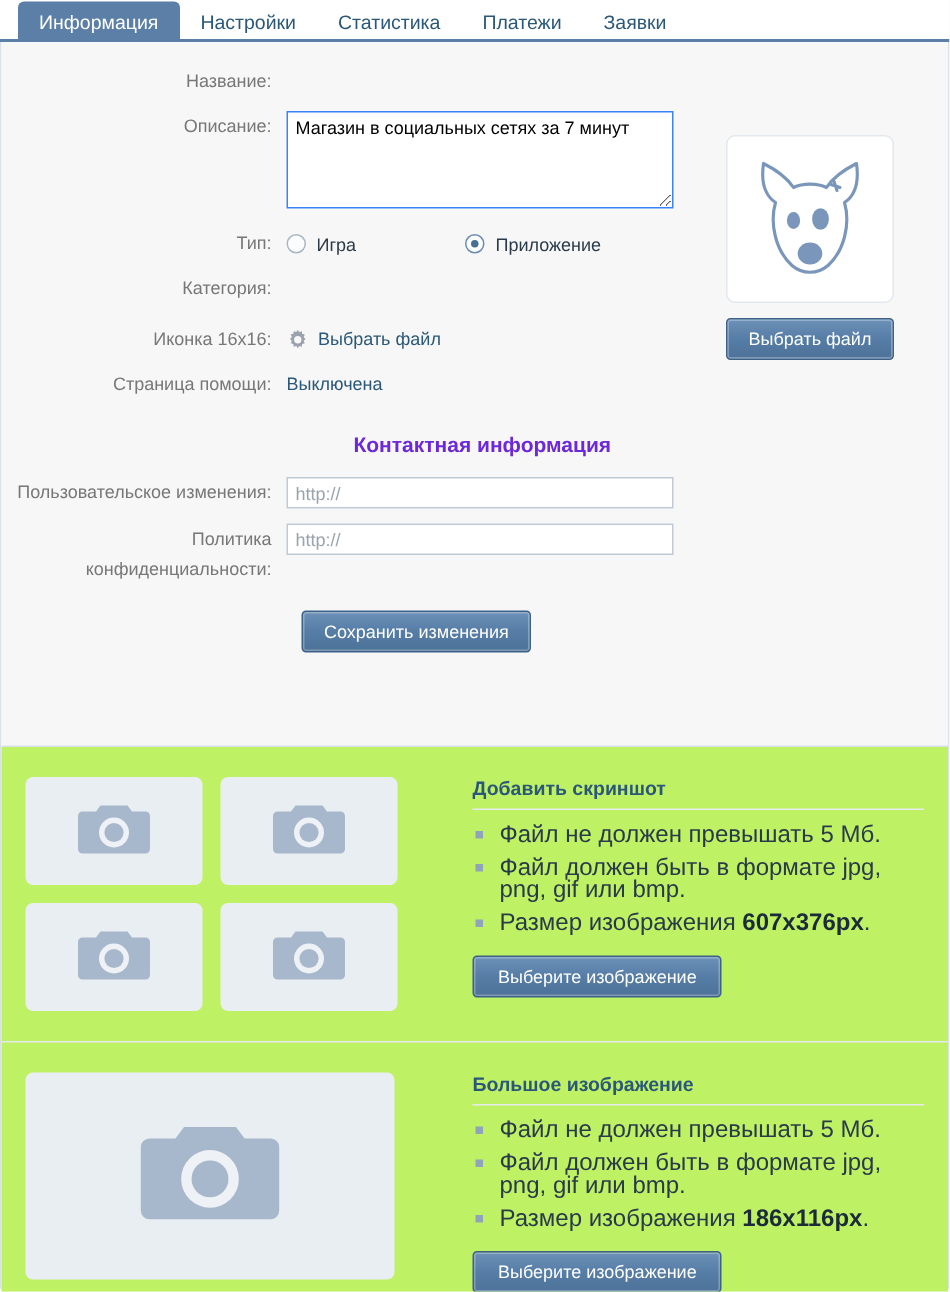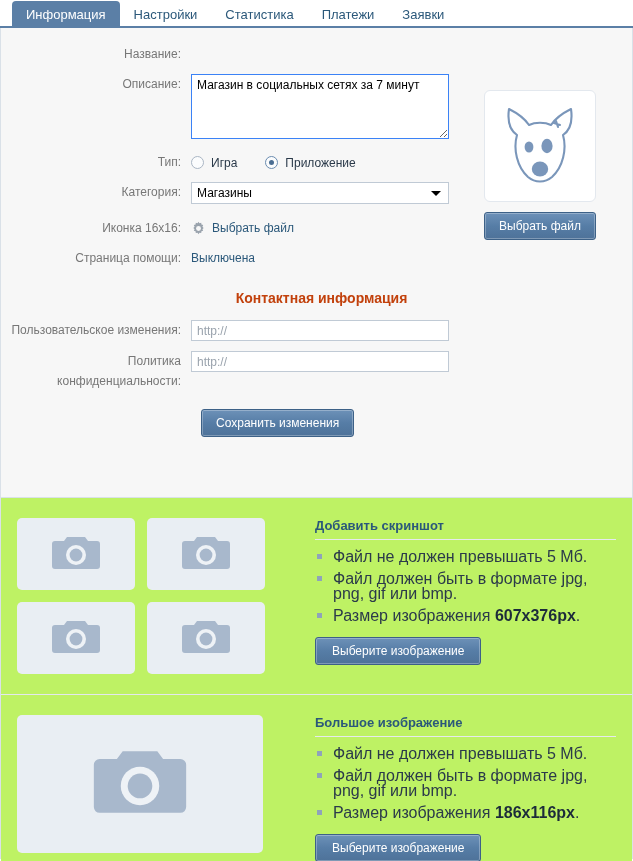--- a/index.html
+++ b/index.html
@@ -116,21 +116,21 @@
     position: absolute;
     right: 7px; top: 50%;
     margin-top: -2px;
     width: 0; height: 0;
     border-left: 5px solid transparent;
     border-right: 5px solid transparent;
     border-top: 5px solid #000;
   }
 
   
-  .radios { display: flex; align-items: center; height: 20px; padding-top: 1px; }
+  .radios { display: flex; align-items: center; height: 20px; padding-top: 1px; gap: 45px; }
   .radio-opt { display: flex; align-items: center; cursor: pointer; margin-right: 28px; }
   .rdo {
     width: 13px; height: 13px; border-radius: 50%;
     border: 1px solid #aab6c4; background: #fbfcfd;
     margin-right: 7px; position: relative; flex: 0 0 13px;
   }
   .rdo.on { border-color: #6b8cb0; }
   .rdo.on::after {
     content: ""; position: absolute;
     left: 3px; top: 3px; width: 5px; height: 5px;
@@ -141,21 +141,21 @@
   .link { color: #2b587a; cursor: pointer; font-size: 12px; }
 
   .icon-row { display: flex; align-items: center; height: 20px; }
   .gear { margin-right: 6px; display: block; }
 
   .static-val { line-height: 20px; }
 
   
   .section-title-center {
     text-align: center;
-    color: #c2410c;
+    color: #6d28d9;
     font-size: 14px;
     font-weight: bold;
     margin: 22px 0 14px 0;
     padding-left: 10px;
   }
 
   
   .btn {
     display: inline-block;
     background: linear-gradient(to bottom, #6d91b8 0%, #567da6 50%, #4e7299 100%);
@@ -279,26 +279,20 @@
           <div class="radio-opt">
             <span class="rdo on"></span>
             <span class="radio-lbl">Приложение</span>
           </div>
         </div>
       </div>
     </div>
 
     <div class="row">
       <div class="lbl">Категория:</div>
-      <div class="fld">
-        <div class="selectbox">
-          <span>Магазины</span>
-          <span class="caret"></span>
-        </div>
-      </div>
     </div>
 
     <div class="row" style="margin-top:14px;">
       <div class="lbl">Иконка 16x16:</div>
       <div class="fld">
         <div class="icon-row">
           <svg class="gear" width="15" height="15" viewBox="0 0 16 16">
             <path fill="#9aa3ad" d="M8 0.8l1 1.6 1.9-0.5 0.2 1.9 1.9 0.5-0.8 1.7 1.3 1.4-1.3 1.4 0.8 1.7-1.9 0.5-0.2 1.9-1.9-0.5-1 1.6-1-1.6-1.9 0.5-0.2-1.9-1.9-0.5 0.8-1.7-1.3-1.4 1.3-1.4-0.8-1.7 1.9-0.5 0.2-1.9 1.9 0.5z"></path>
             <circle cx="8" cy="8" r="2.6" fill="#f7f7f7"></circle>
           </svg>

